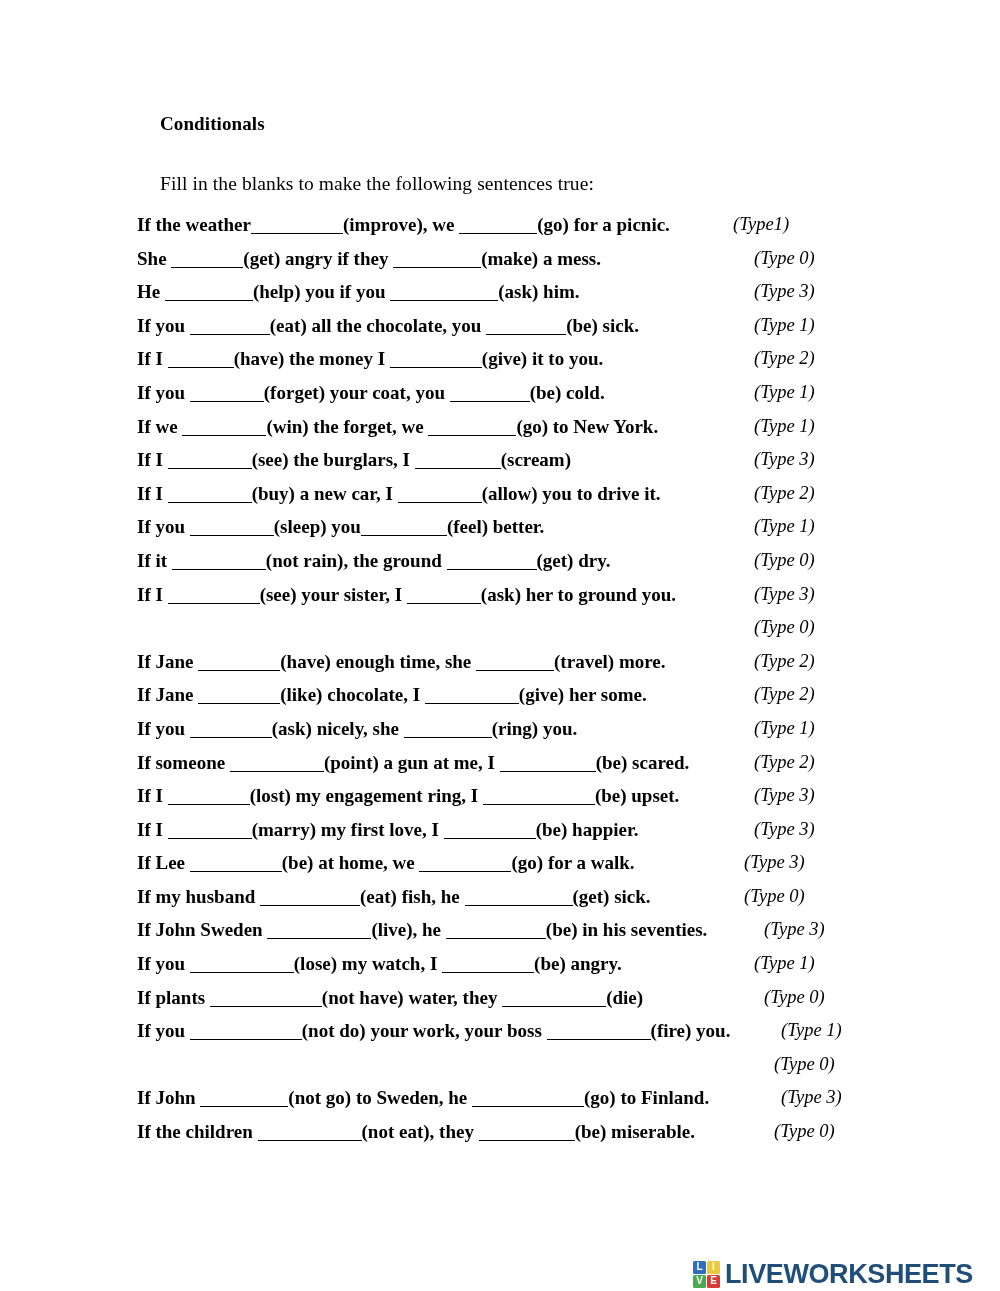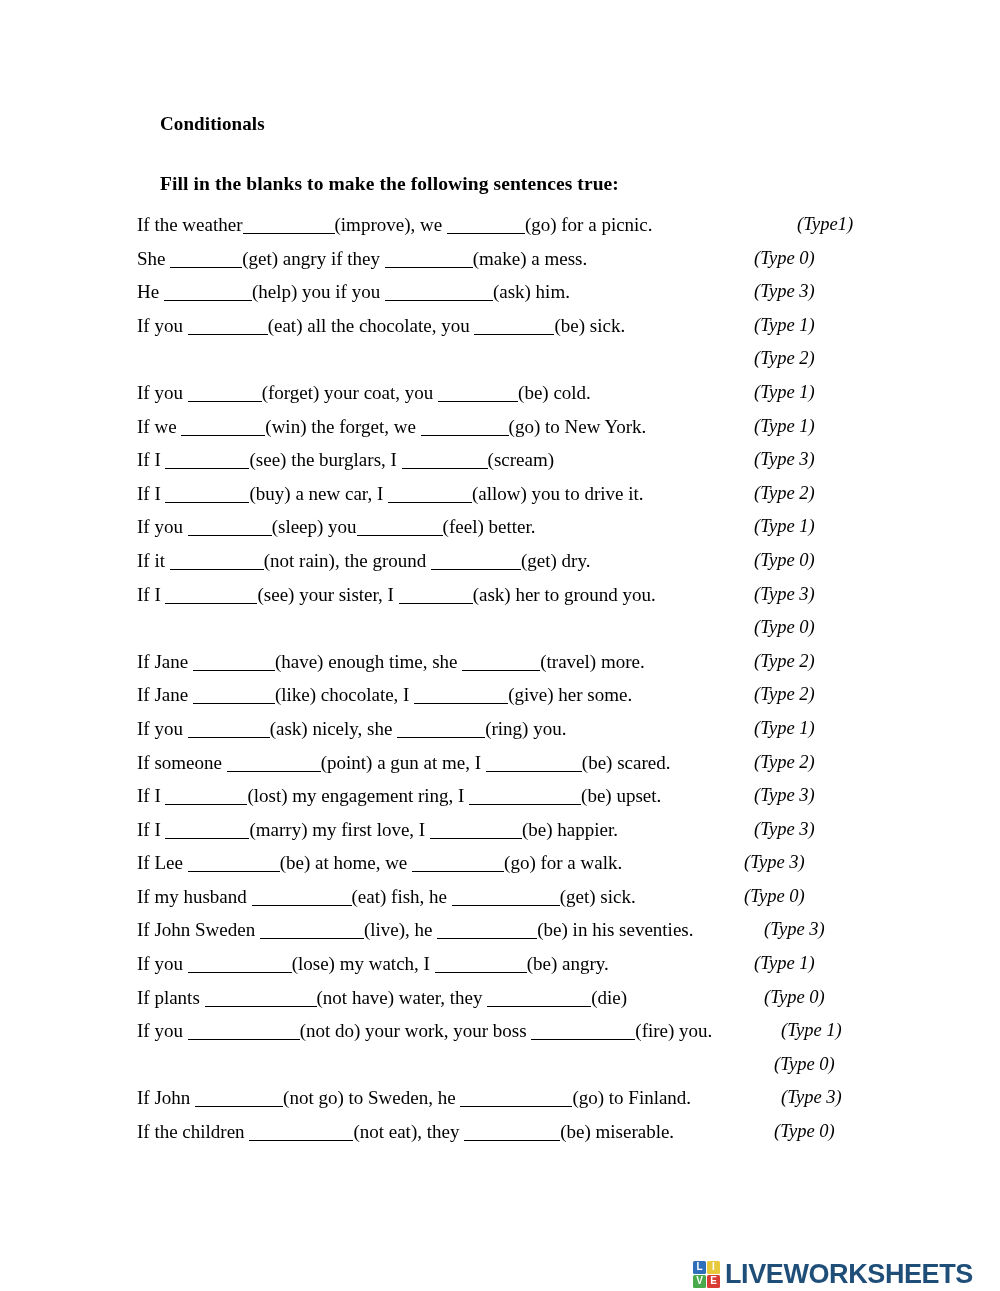--- a/index.html
+++ b/index.html
@@ -30,21 +30,21 @@
     font-weight: bold;
     letter-spacing: 0.1px;
     white-space: nowrap;
     margin-top: 20px;
   }
   .instructions {
     position: absolute;
     left: 160px;
     top: 173px;
     font-size: 19.5px;
-    font-weight: bold;
+    font-weight: normal;
     letter-spacing: 0.1px;
     white-space: nowrap;
   }
 
   
   .sentence-list {
     position: absolute;
     left: 137px;
     top: 208px;
     width: 718px;
@@ -54,20 +54,21 @@
     height: 33.6px;
     display: flex;
     align-items: baseline;
     font-size: 19px;
     line-height: 33.6px;
     white-space: nowrap;
   }
   .sentence-body {
     display: inline-block;
     white-space: nowrap;
+    font-weight: bold;
   }
   .sentence-body .seg {
     white-space: pre;
   }
   .blank {
     display: inline-block;
     border-bottom: 1.4px solid #000000;
     vertical-align: -3px;
     height: 14px;
   }
@@ -125,35 +126,36 @@
 
 <div class="page">
 
   <div class="worksheet-title">Conditionals</div>
 
   <div class="instructions">Fill in the blanks to make the following sentences true:</div>
 
   <div class="sentence-list">
       <div class="sentence-row">
         <span class="sentence-body"><span class="seg">If the weather</span><span class="blank" style="width: 92px;"></span><span class="seg">(improve), we </span><span class="blank" style="width: 78px;"></span><span class="seg">(go) for a picnic.</span></span>
-        <span class="type-label" style="left: 660px;">(Type1)</span>
+        <span class="type-label" style="left: 596px;">(Type1)</span>
       </div>
       <div class="sentence-row">
         <span class="sentence-body"><span class="seg">She </span><span class="blank" style="width: 72px;"></span><span class="seg">(get) angry if they </span><span class="blank" style="width: 88px;"></span><span class="seg">(make) a mess.</span></span>
         <span class="type-label" style="left: 617px;">(Type 0)</span>
       </div>
       <div class="sentence-row">
         <span class="sentence-body"><span class="seg">He </span><span class="blank" style="width: 88px;"></span><span class="seg">(help) you if you </span><span class="blank" style="width: 108px;"></span><span class="seg">(ask) him.</span></span>
         <span class="type-label" style="left: 617px;">(Type 3)</span>
       </div>
       <div class="sentence-row">
         <span class="sentence-body"><span class="seg">If you </span><span class="blank" style="width: 80px;"></span><span class="seg">(eat) all the chocolate, you </span><span class="blank" style="width: 80px;"></span><span class="seg">(be) sick.</span></span>
         <span class="type-label" style="left: 617px;">(Type 1)</span>
       </div>
       <div class="sentence-row">
+        <span class="sentence-body"><span class="seg">If I </span><span class="blank" style="width: 66px;"></span><span class="seg">(have) the money I </span><span class="blank" style="width: 92px;"></span><span class="seg">(give) it to you.</span></span>
         <span class="type-label" style="left: 617px;">(Type 2)</span>
       </div>
       <div class="sentence-row">
         <span class="sentence-body"><span class="seg">If you </span><span class="blank" style="width: 74px;"></span><span class="seg">(forget) your coat, you </span><span class="blank" style="width: 80px;"></span><span class="seg">(be) cold.</span></span>
         <span class="type-label" style="left: 617px;">(Type 1)</span>
       </div>
       <div class="sentence-row">
         <span class="sentence-body"><span class="seg">If we </span><span class="blank" style="width: 84px;"></span><span class="seg">(win) the forget, we </span><span class="blank" style="width: 88px;"></span><span class="seg">(go) to New York.</span></span>
         <span class="type-label" style="left: 617px;">(Type 1)</span>
       </div>

